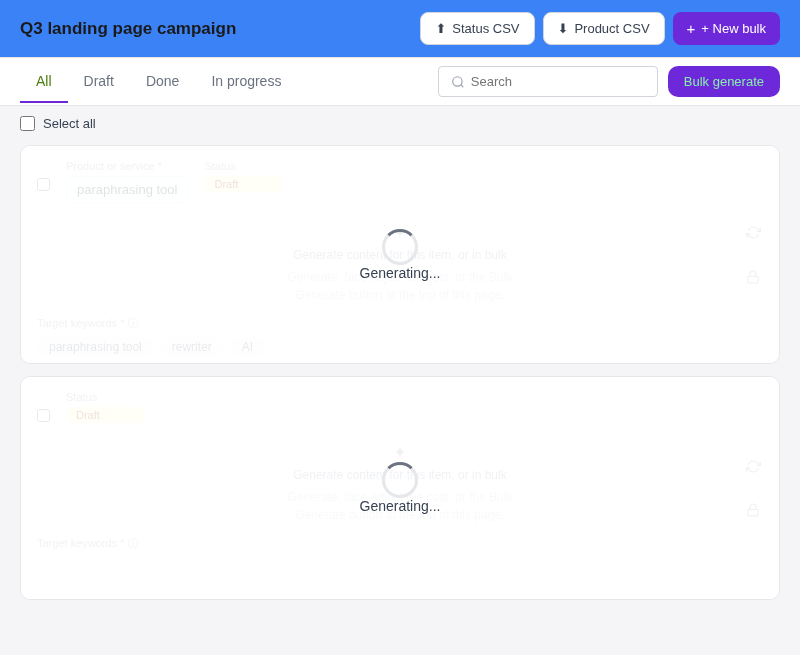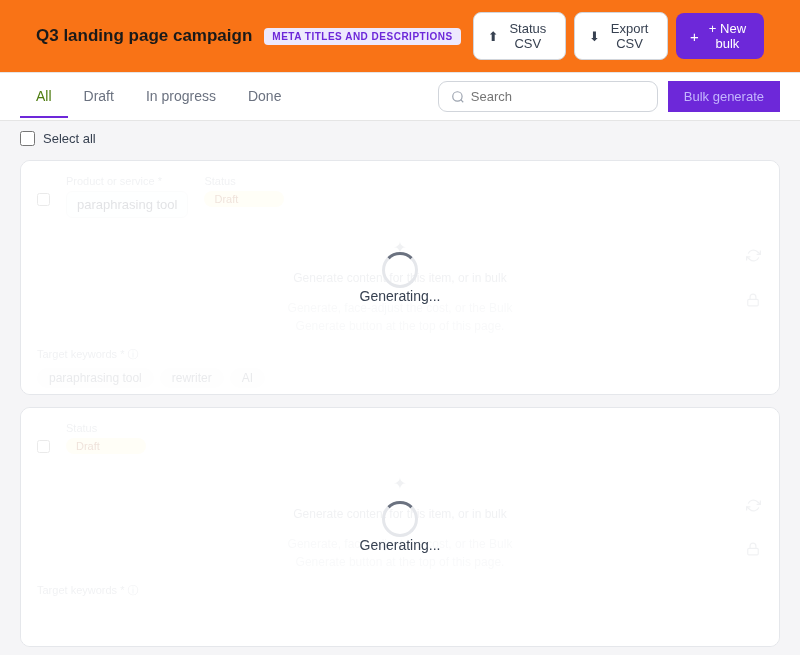--- a/index.html
+++ b/index.html
@@ -7,22 +7,22 @@
       font-family: -apple-system, BlinkMacSystemFont, 'Segoe UI', sans-serif;
       background: #f5f5f7;
       color: #1a1a1a;
       width: 800px;
       min-height: 655px;
       overflow-x: hidden;
     }
 
     
     .header {
-      background: #f97316;
-      padding: 12px 36px;
+      background: #3b82f6;
+      padding: 12px 20px;
       display: flex;
       align-items: center;
       gap: 12px;
       border-bottom: 1px solid #e5e5e5;
     }
     .page-title {
       font-size: 17px;
       font-weight: 600;
       color: #1a1a1a;
       white-space: nowrap;
@@ -101,42 +101,42 @@
       display: flex;
       align-items: center;
       gap: 10px;
       padding: 8px 0;
     }
     .search-box {
       display: flex;
       align-items: center;
       gap: 6px;
       border: 1px solid #d1d5db;
-      border-radius: 9px;
+      border-radius: 4px;
       padding: 7px 12px;
       width: 220px;
       background: #fff;
     }
     .search-box input {
       border: none;
       outline: none;
       font-size: 13px;
       color: #374151;
       width: 100%;
       background: transparent;
     }
     .search-icon-svg {
       color: #9ca3af;
       flex-shrink: 0;
     }
     .btn-bulk {
       background: #6d28d9;
-      color: #c4b5fd;
+      color: #86efac;
       border: none;
-      border-radius: 0;
+      border-radius: 10px;
       padding: 8px 16px;
       font-size: 13px;
       font-weight: 500;
       cursor: pointer;
       white-space: nowrap;
     }
 
     
     .select-bar {
       padding: 10px 20px;
@@ -235,21 +235,21 @@
     }
     .generating-text {
       font-size: 14px;
       color: #374151;
       font-weight: 500;
     }
     .card-generate-hint {
       font-size: 12px;
       color: #9ca3af;
       text-align: center;
-      margin: 8px 0;
+      margin: 0 0;
     }
     .card-generate-desc {
       font-size: 12px;
       color: #d1d5db;
       text-align: center;
       line-height: 1.5;
     }
     .card-tag {
       font-size: 12px;
       background: #f3f4f6;
@@ -290,43 +290,42 @@
       padding: 12px 0 8px;
       gap: 6px;
     }
     .stars-icon { color: #9ca3af; font-size: 16px; }
   </style>
 </head>
 <body>
 
 <div class="header">
   <span class="page-title">Q3 landing page campaign</span>
-  <span class="badge">META TITLES AND DESCRIPTIONS</span>
   <div class="header-actions">
     <button class="btn-outline">
       <span style="font-size:13px;">⬆</span>
       <span>Status CSV</span>
     </button>
     <button class="btn-outline">
       <span style="font-size:13px;">⬇</span>
-      <span>Export CSV</span>
+      <span>Product CSV</span>
     </button>
     <button class="btn-primary">
       <span style="font-size:15px; font-weight:300;">+</span>
       <span>+ New bulk</span>
     </button>
   </div>
 </div>
 
 <div class="toolbar">
   <div class="tabs">
     <div class="tab active">All</div>
     <div class="tab">Draft</div>
+    <div class="tab">Done</div>
     <div class="tab">In progress</div>
-    <div class="tab">Done</div>
   </div>
   <div class="search-area">
     <div class="search-box">
       <svg class="search-icon-svg" width="14" height="14" viewBox="0 0 24 24" fill="none" stroke="currentColor" stroke-width="2">
         <circle cx="11" cy="11" r="8"></circle>
           <line x1="21" y1="21" x2="16.65" y2="16.65"></line>
       </svg>
       <input type="text" placeholder="Search" style="">
     </div>
     <button class="btn-bulk">Bulk generate</button>

